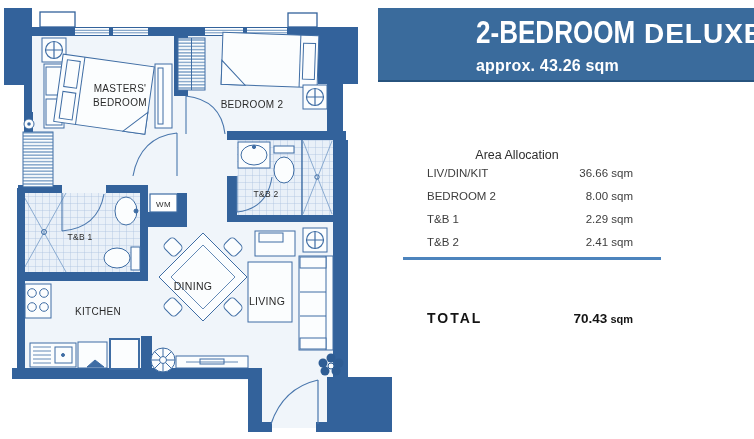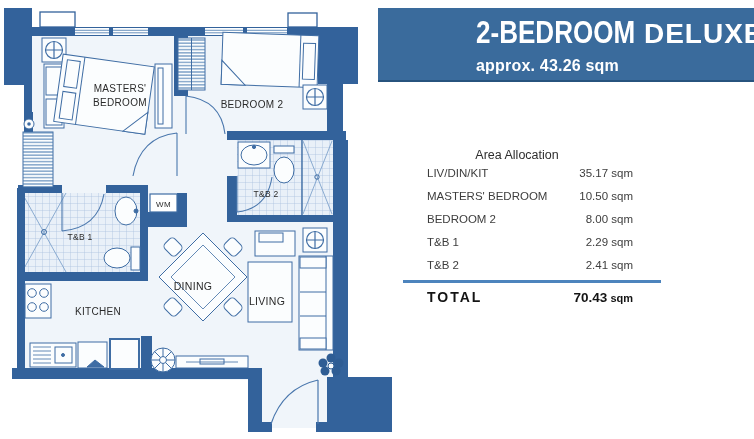--- a/index.html
+++ b/index.html
@@ -16,21 +16,21 @@
                margin-left:-26px;}
   .banner-sub{font-weight:bold;font-size:16px;margin-top:3px;letter-spacing:.2px;}
   
   .area-table{position:absolute;left:403px;top:148px;width:258px;color:#3d3d3d;}
   .at-title{font-size:12.5px;text-align:center;padding-right:30px;color:#2e2e2e;}
   .at-rows{}
   .at-row{display:flex;justify-content:space-between;height:23px;line-height:23px;
           font-size:11.5px;padding-left:24px;padding-right:28px;}
   .at-rule{height:3px;background:#4d84bd;margin-top:3px;}
   .at-total{display:flex;justify-content:space-between;align-items:baseline;
-            padding:5px 28px 0 24px;color:#141414;}
+            padding:5px 28px 0 24px;color:#141414;margin-top:44px;}
   .at-total-label{font-weight:bold;font-size:14px;letter-spacing:2px;}
   .at-total-num{font-weight:bold;font-size:13.5px;}
   .at-total-unit{font-weight:bold;font-size:11px;margin-left:3px;}
   
   .plan{position:absolute;left:0;top:0;}
   .lbl{fill:#2a2a2a;font-family:"Liberation Sans",sans-serif;letter-spacing:.3px;}
 </style>
 </head>
 <body>
 
@@ -262,25 +262,21 @@
       <span class="t-secondary">DELUXE</span>
     </div>
     <div class="banner-sub">approx. 43.26 sqm</div>
   </div>
 
   <div class="area-table">
     <div class="at-title">Area Allocation</div>
     <div class="at-rows">
       <div class="at-row">
         <span>LIV/DIN/KIT</span>
-        <span>35.17 sqm</span>
-      </div>
-      <div class="at-row">
-        <span>MASTERS' BEDROOM</span>
-        <span>10.50 sqm</span>
+        <span>36.66 sqm</span>
       </div>
       <div class="at-row">
         <span>BEDROOM 2</span>
         <span>8.00 sqm</span>
       </div>
       <div class="at-row">
         <span>T&amp;B 1</span>
         <span>2.29 sqm</span>
       </div>
       <div class="at-row">

